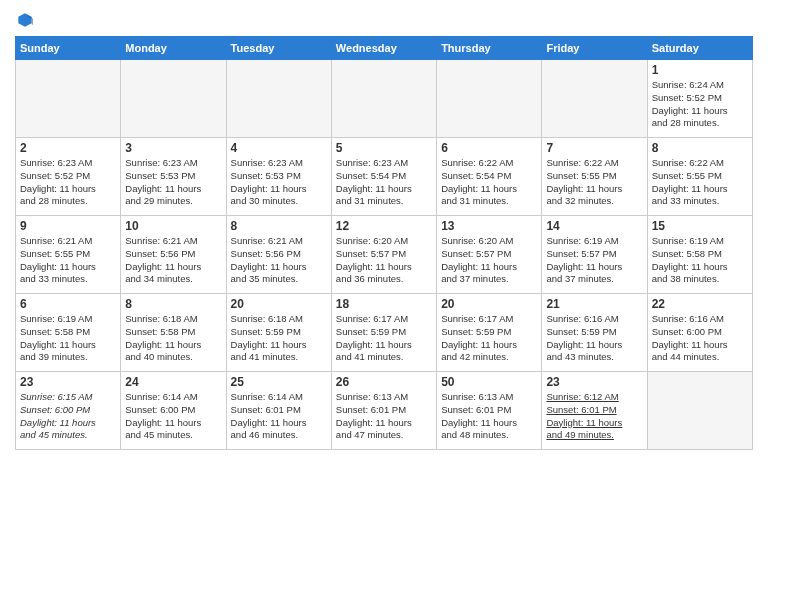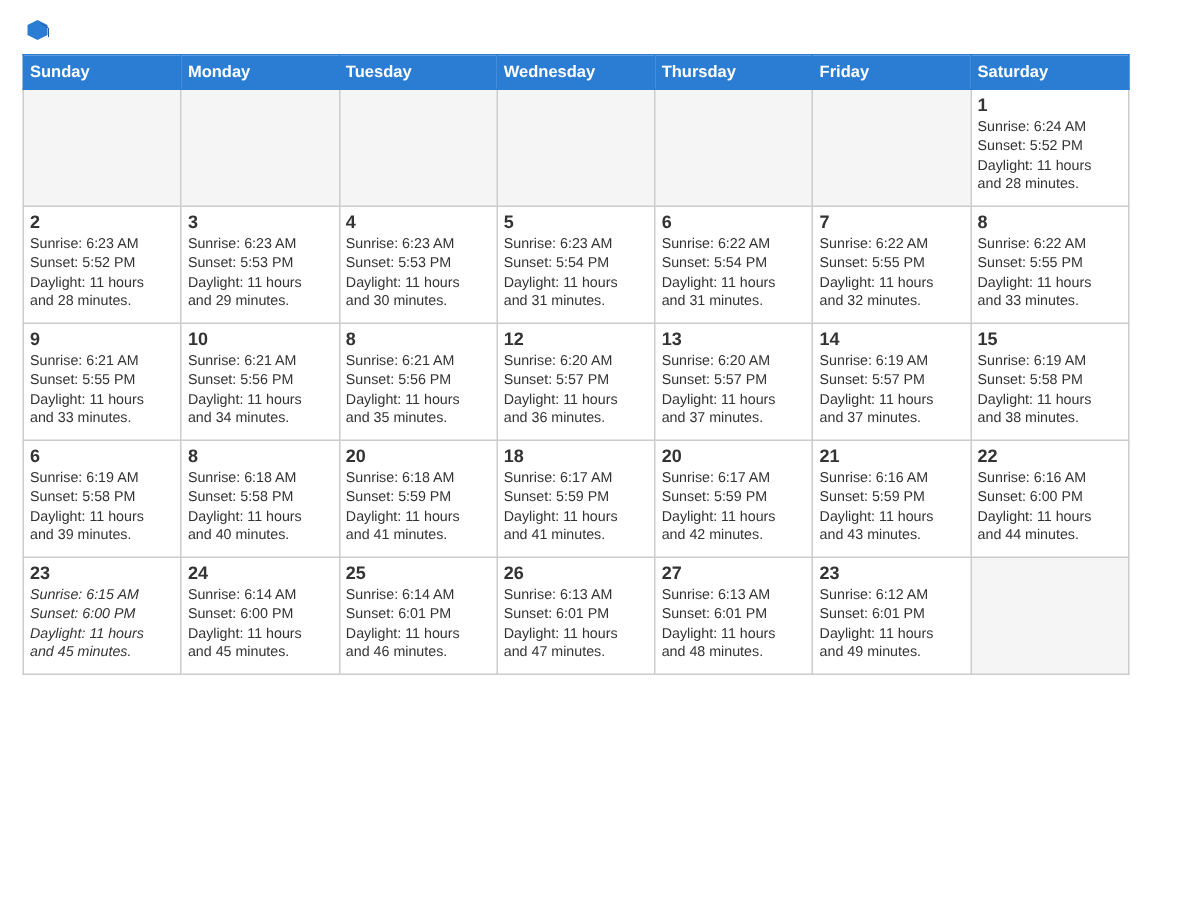--- a/index.html
+++ b/index.html
@@ -314,29 +314,29 @@
 and 46 minutes.</div>
           </td>
           <td>
             <span class="day-num">26</span>
             <div class="day-info" style="white-space: pre-line;">Sunrise: 6:13 AM
 Sunset: 6:01 PM
 Daylight: 11 hours
 and 47 minutes.</div>
           </td>
           <td>
-            <span class="day-num">27</span>
+            <span class="day-num">50</span>
             <div class="day-info" style="white-space: pre-line;">Sunrise: 6:13 AM
 Sunset: 6:01 PM
 Daylight: 11 hours
 and 48 minutes.</div>
           </td>
           <td>
             <span class="day-num">23</span>
-            <div class="day-info" style="white-space: pre-line;">Sunrise: 6:12 AM
+            <div class="day-info" style="white-space: pre-line; text-decoration: underline;">Sunrise: 6:12 AM
 Sunset: 6:01 PM
 Daylight: 11 hours
 and 49 minutes.</div>
           </td>
           <td class="empty"></td>
         </tr>
       </tbody>
   </table>
 </div>
 

